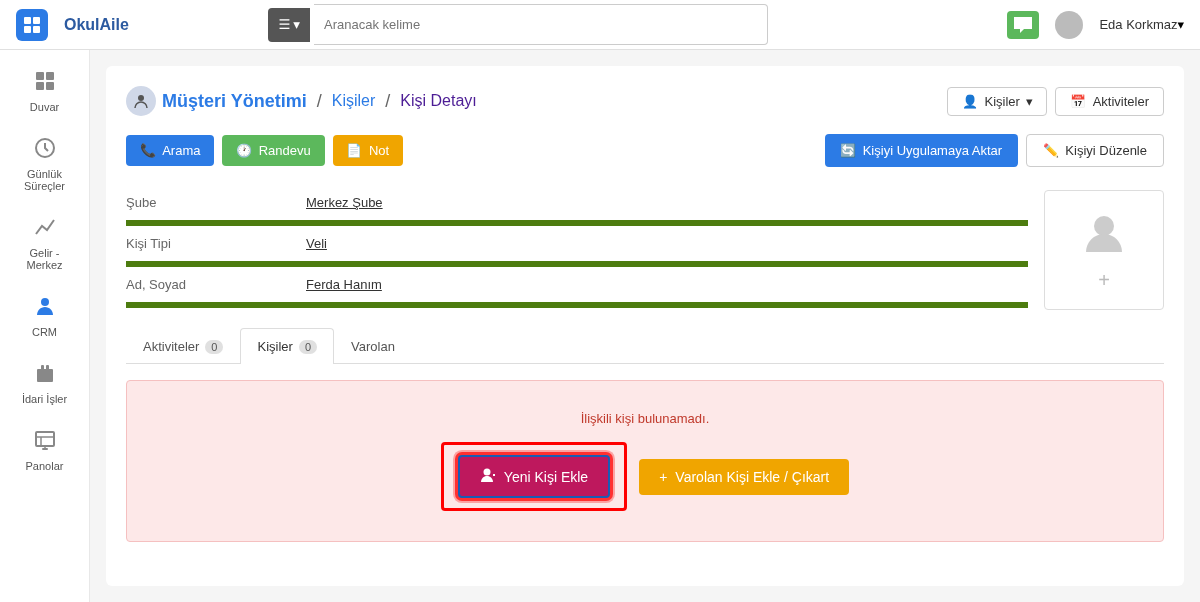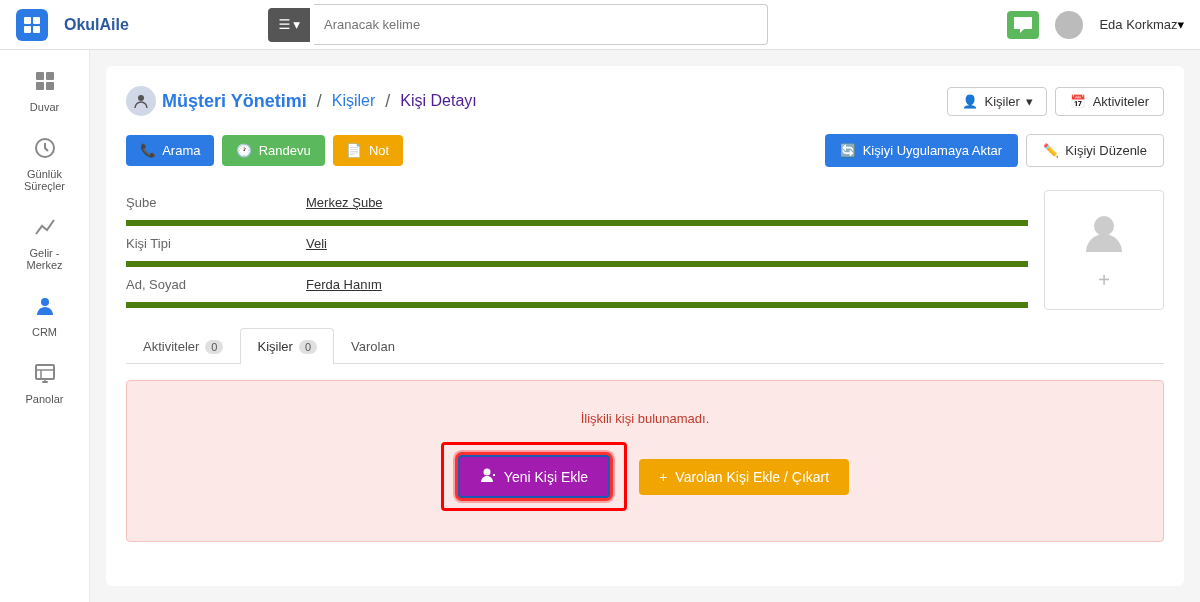--- a/index.html
+++ b/index.html
@@ -153,21 +153,21 @@
     }
 
     
     .kisiler-panel {
       background: #fde8e8; border: 1px solid #f5c0c0; border-radius: 4px; padding: 30px 20px;
       display: flex; flex-direction: column; align-items: center; gap: 16px;
     }
     .kisiler-empty-text { color: #c0392b; font-size: 13px; font-weight: 500; }
     .kisiler-buttons { display: flex; gap: 12px; align-items: center; }
     .btn-new-kisi {
-      background: #a21caf; color: #fff; border: 2px solid #1a5cb5; border-radius: 4px;
+      background: #be185d; color: #fff; border: 2px solid #1a5cb5; border-radius: 4px;
       padding: 10px 20px; cursor: pointer; font-size: 14px; display: flex; align-items: center; gap: 8px;
       box-shadow: 0 0 0 3px rgba(255,0,0,0.7), 0 0 0 5px rgba(255,0,0,0.3);
     }
     .btn-varolan {
       background: #f0a500; color: #fff; border: none; border-radius: 4px;
       padding: 10px 20px; cursor: pointer; font-size: 14px; display: flex; align-items: center; gap: 8px;
     }
 
     
     .highlight-box {
@@ -245,20 +245,30 @@
       <span>Gelir - Merkez</span>
     </div>
     <div class="sidebar-item active">
       <span class="sidebar-item-icon">
         <svg width="22" height="22" viewBox="0 0 22 22" fill="#2c7be5">
           <circle cx="11" cy="7" r="4"></circle>
           <path d="M3 20c0-4.4 3.6-8 8-8s8 3.6 8 8"></path>
         </svg>
       </span>
       <span>CRM</span>
+    </div>
+    <div class="sidebar-item">
+      <span class="sidebar-item-icon">
+        <svg width="22" height="22" viewBox="0 0 22 22" fill="#888">
+          <rect x="3" y="7" width="16" height="13" rx="1"></rect>
+          <rect x="7" y="3" width="3" height="5" rx="1"></rect>
+          <rect x="12" y="3" width="3" height="5" rx="1"></rect>
+        </svg>
+      </span>
+      <span>İdari İşler</span>
     </div>
     <div class="sidebar-item">
       <span class="sidebar-item-icon">
         <svg width="22" height="22" viewBox="0 0 22 22" fill="#888">
           <rect x="2" y="3" width="18" height="14" rx="1" fill="none" stroke="#888" stroke-width="2"></rect>
           <line x1="2" y1="8" x2="20" y2="8" stroke="#888" stroke-width="1.5"></line>
           <line x1="7" y1="8" x2="7" y2="17" stroke="#888" stroke-width="1.5"></line>
           <rect x="8" y="19" width="6" height="2" rx="1"></rect>
           <line x1="11" y1="17" x2="11" y2="19" stroke="#888" stroke-width="1.5"></line>
         </svg>

